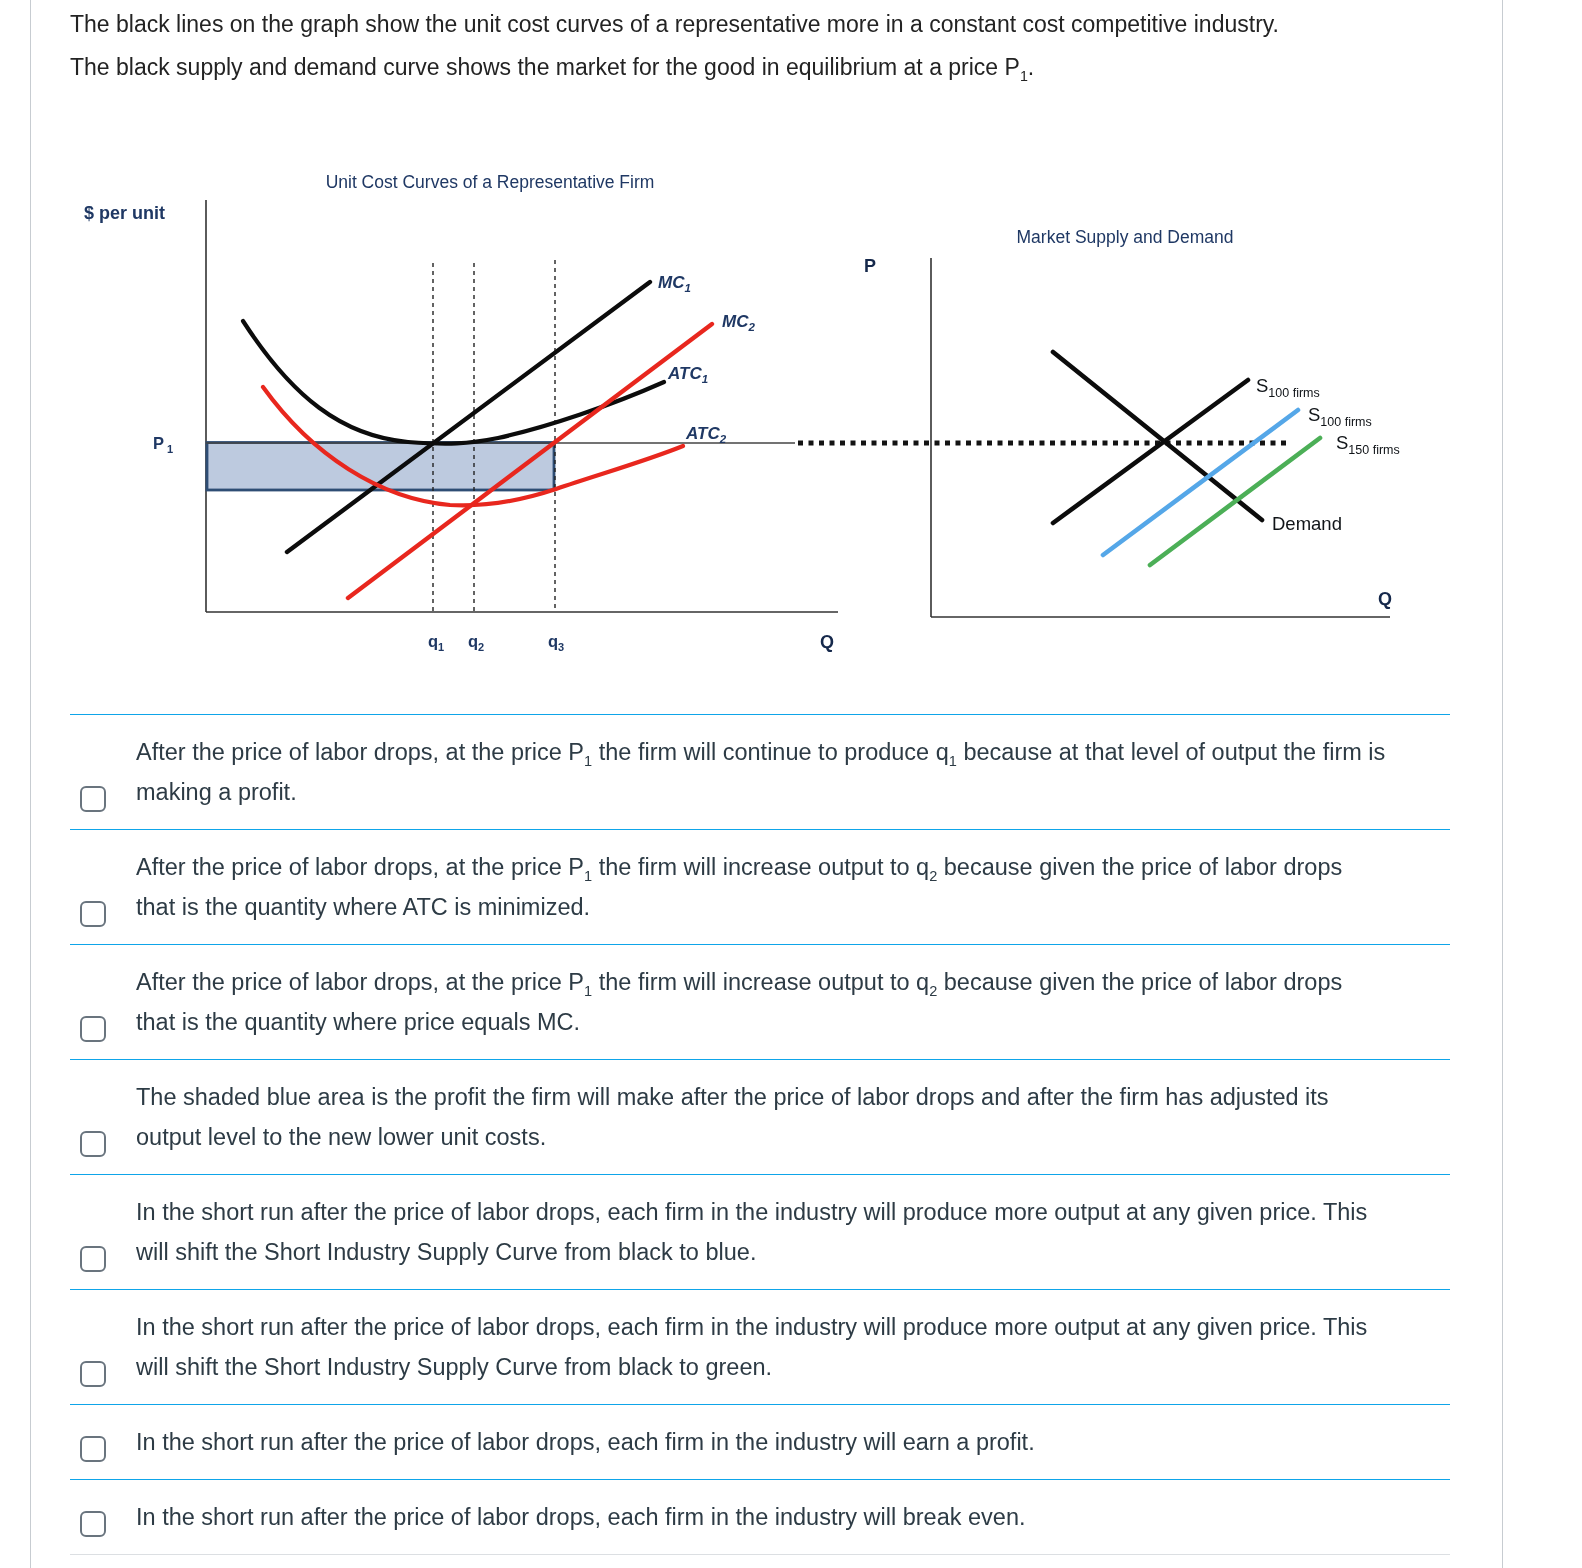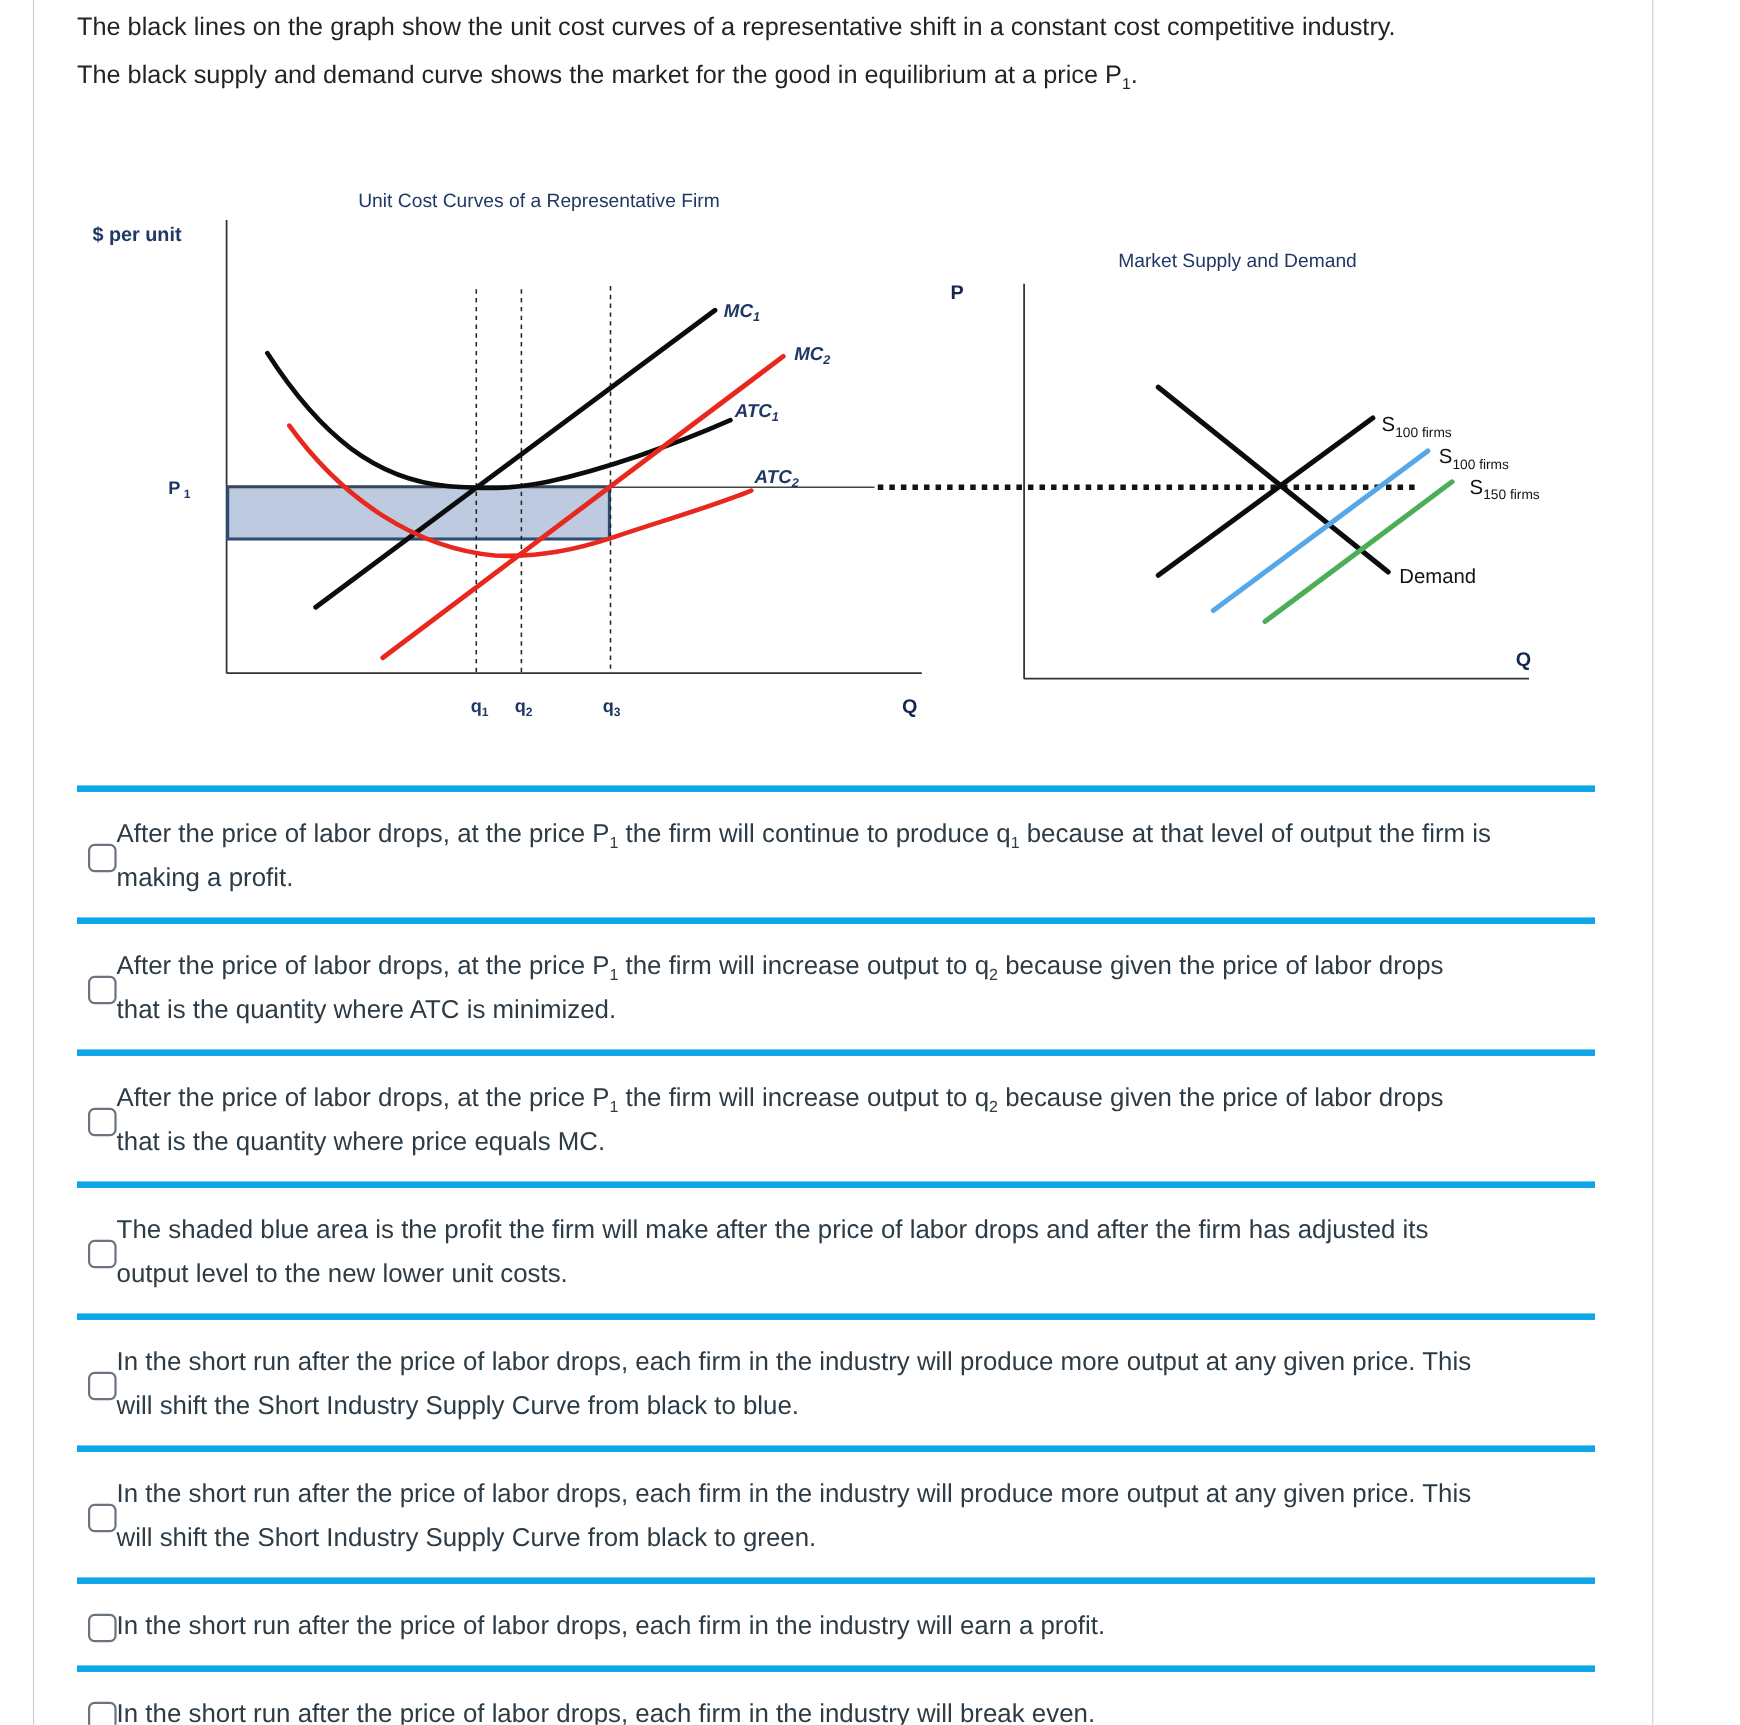--- a/index.html
+++ b/index.html
@@ -22,38 +22,38 @@
   .axis-letter{font-size:18px;font-weight:bold;fill:#15284b;}
   .curve-label{font-size:17px;font-weight:bold;font-style:italic;fill:#1f3864;}
   .curve-label .sub{font-size:11.5px;}
   .tick-label{font-size:16.5px;font-weight:bold;fill:#1f3864;}
   .tick-label .sub{font-size:11px;}
   .mkt-label{font-size:18.5px;fill:#101418;}
   .mkt-label .sub{font-size:12.5px;}
 
   .options{position:absolute;left:70px;top:714px;width:1380px;}
   .option-row{
-    display:flex;align-items:center;gap:0;
-    border-top:6px solid #0ea5e9;padding:17px 0 17px 10px;
+    display:flex;align-items:flex-end;gap:30px;
+    border-top:1px solid #0ea5e9;padding:17px 0 17px 10px;
   }
   .option-row:last-child{border-bottom:1px solid #dcdfe2;}
   .checkbox{
     flex:0 0 auto;width:22px;height:22px;margin-top:6px;
     border:2.6px solid #69747e;border-radius:6px;background:#fff;
   }
   .option-text{font-size:23.5px;line-height:40px;max-width:1250px;color:#2d3b45;}
 </style>
 </head>
 <body>
 
 <div class="card-border left"></div>
 <div class="card-border right"></div>
 
 <div class="intro">
-  <p>The black lines on the graph show the unit cost curves of a representative shift in a constant cost competitive industry.</p>
+  <p>The black lines on the graph show the unit cost curves of a representative more in a constant cost competitive industry.</p>
   <p>The black supply and demand curve shows the market for the good in equilibrium at a price P<sub>1</sub>.</p>
 </div>
 
 <svg class="figure" width="1582" height="525" viewBox="0 0 1582 525">
 
   <g>
     <text class="chart-title" x="490" y="33" text-anchor="middle">Unit Cost Curves of a Representative Firm</text>
     <text class="axis-label" x="84" y="64">$ per unit</text>
 
     <path d="M206 45 L206 457" stroke="#333" stroke-width="1.6" fill="none"></path>

